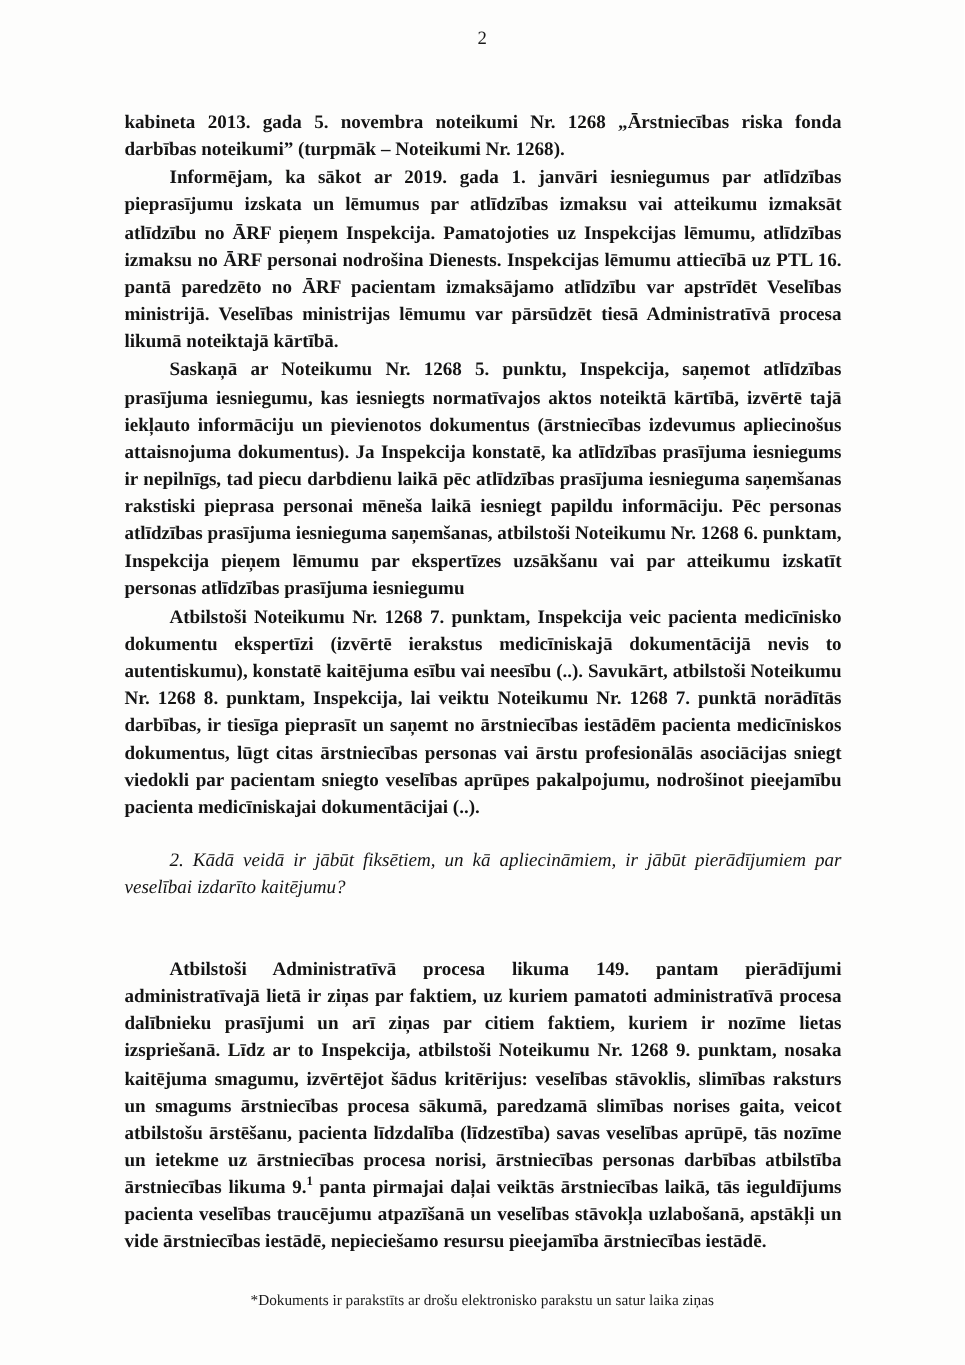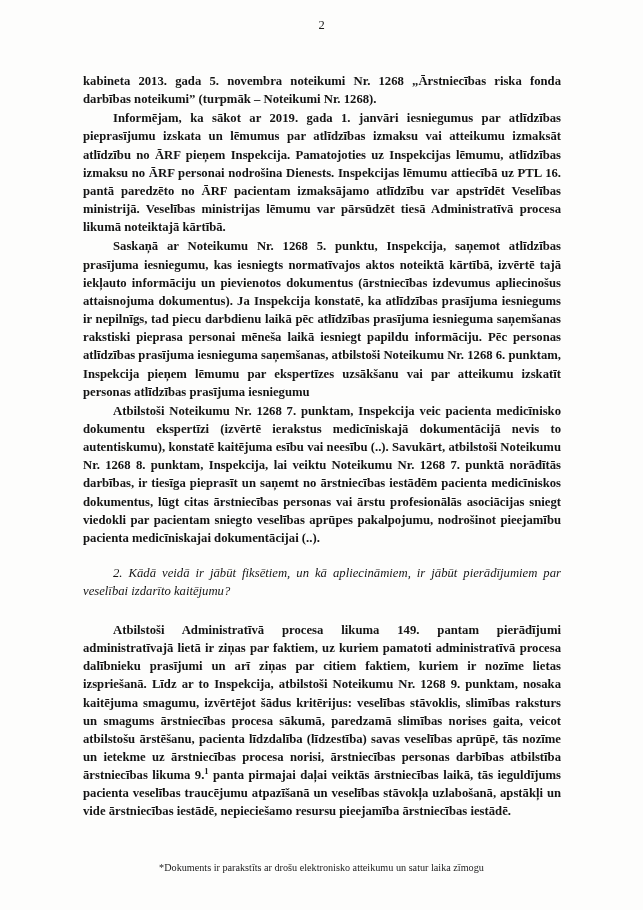--- a/index.html
+++ b/index.html
@@ -55,21 +55,21 @@
     font-style: italic;
     font-size: 12.7px;
     line-height: 1.45;
     text-align: justify;
     color: #141414;
   }
   .q-block {
     text-indent: 30px;
   }
   .after-question {
-    margin-top: 20px;
+    margin-top: 36px;
   }
   sup {
     font-size: 8.5px;
     vertical-align: super;
     line-height: 0;
   }
   .footer-note {
     position: absolute;
     left: 0;
     width: 100%;
@@ -100,15 +100,15 @@
       <div class="q-block">
         <span>2.</span>
         <span>Kādā veidā ir jābūt fiksētiem, un kā apliecināmiem, ir jābūt pierādījumiem par veselībai izdarīto kaitējumu?</span>
       </div>
     </div>
 
     <p class="indent after-question"><span>Atbilstoši Administratīvā procesa likuma 149. pantam pierādījumi administratīvajā lietā ir ziņas par faktiem, uz kuriem pamatoti administratīvā procesa dalībnieku prasījumi un arī ziņas par citiem faktiem, kuriem ir nozīme lietas izspriešanā. Līdz ar to Inspekcija, atbilstoši Noteikumu Nr. 1268 9. punktam, nosaka kaitējuma smagumu, izvērtējot šādus kritērijus: veselības stāvoklis, slimības raksturs un smagums ārstniecības procesa sākumā, paredzamā slimības norises gaita, veicot atbilstošu ārstēšanu, pacienta līdzdalība (līdzestība) savas veselības aprūpē, tās nozīme un ietekme uz ārstniecības procesa norisi, ārstniecības personas darbības atbilstība ārstniecības likuma 9.</span><sup>1</sup><span> panta pirmajai daļai veiktās ārstniecības laikā, tās ieguldījums pacienta veselības traucējumu atpazīšanā un veselības stāvokļa uzlabošanā, apstākļi un vide ārstniecības iestādē, nepieciešamo resursu pieejamība ārstniecības iestādē.</span></p>
 
   </div>
 
-  <div class="footer-note">*Dokuments ir parakstīts ar drošu elektronisko atteikumu un satur laika zīmogu</div>
+  <div class="footer-note">*Dokuments ir parakstīts ar drošu elektronisko parakstu un satur laika ziņas</div>
 
 </div>
 
 </body></html>

